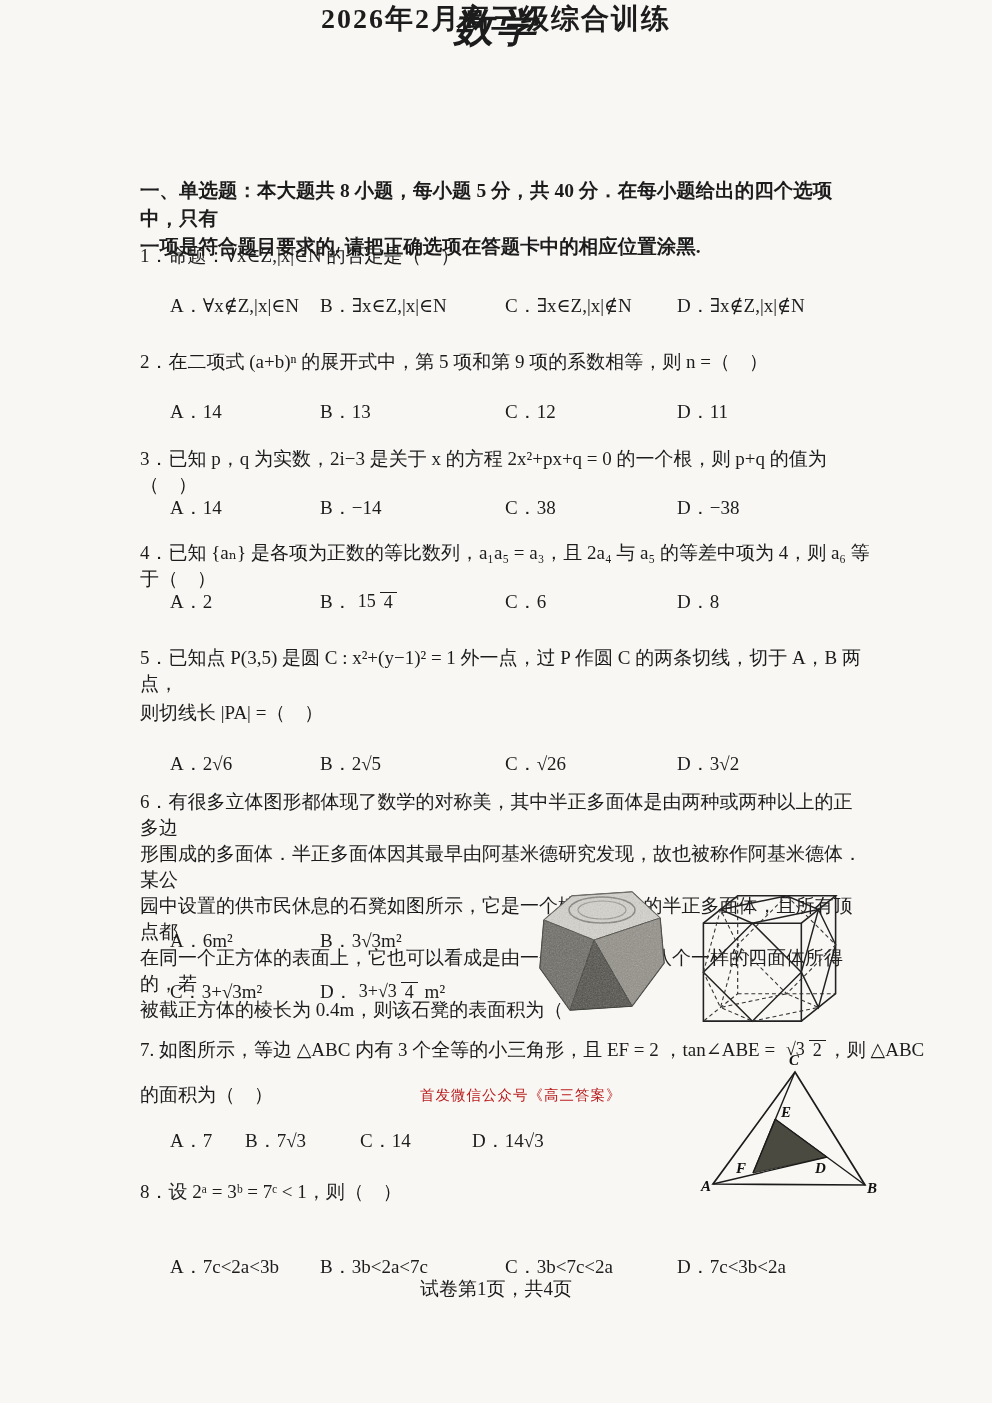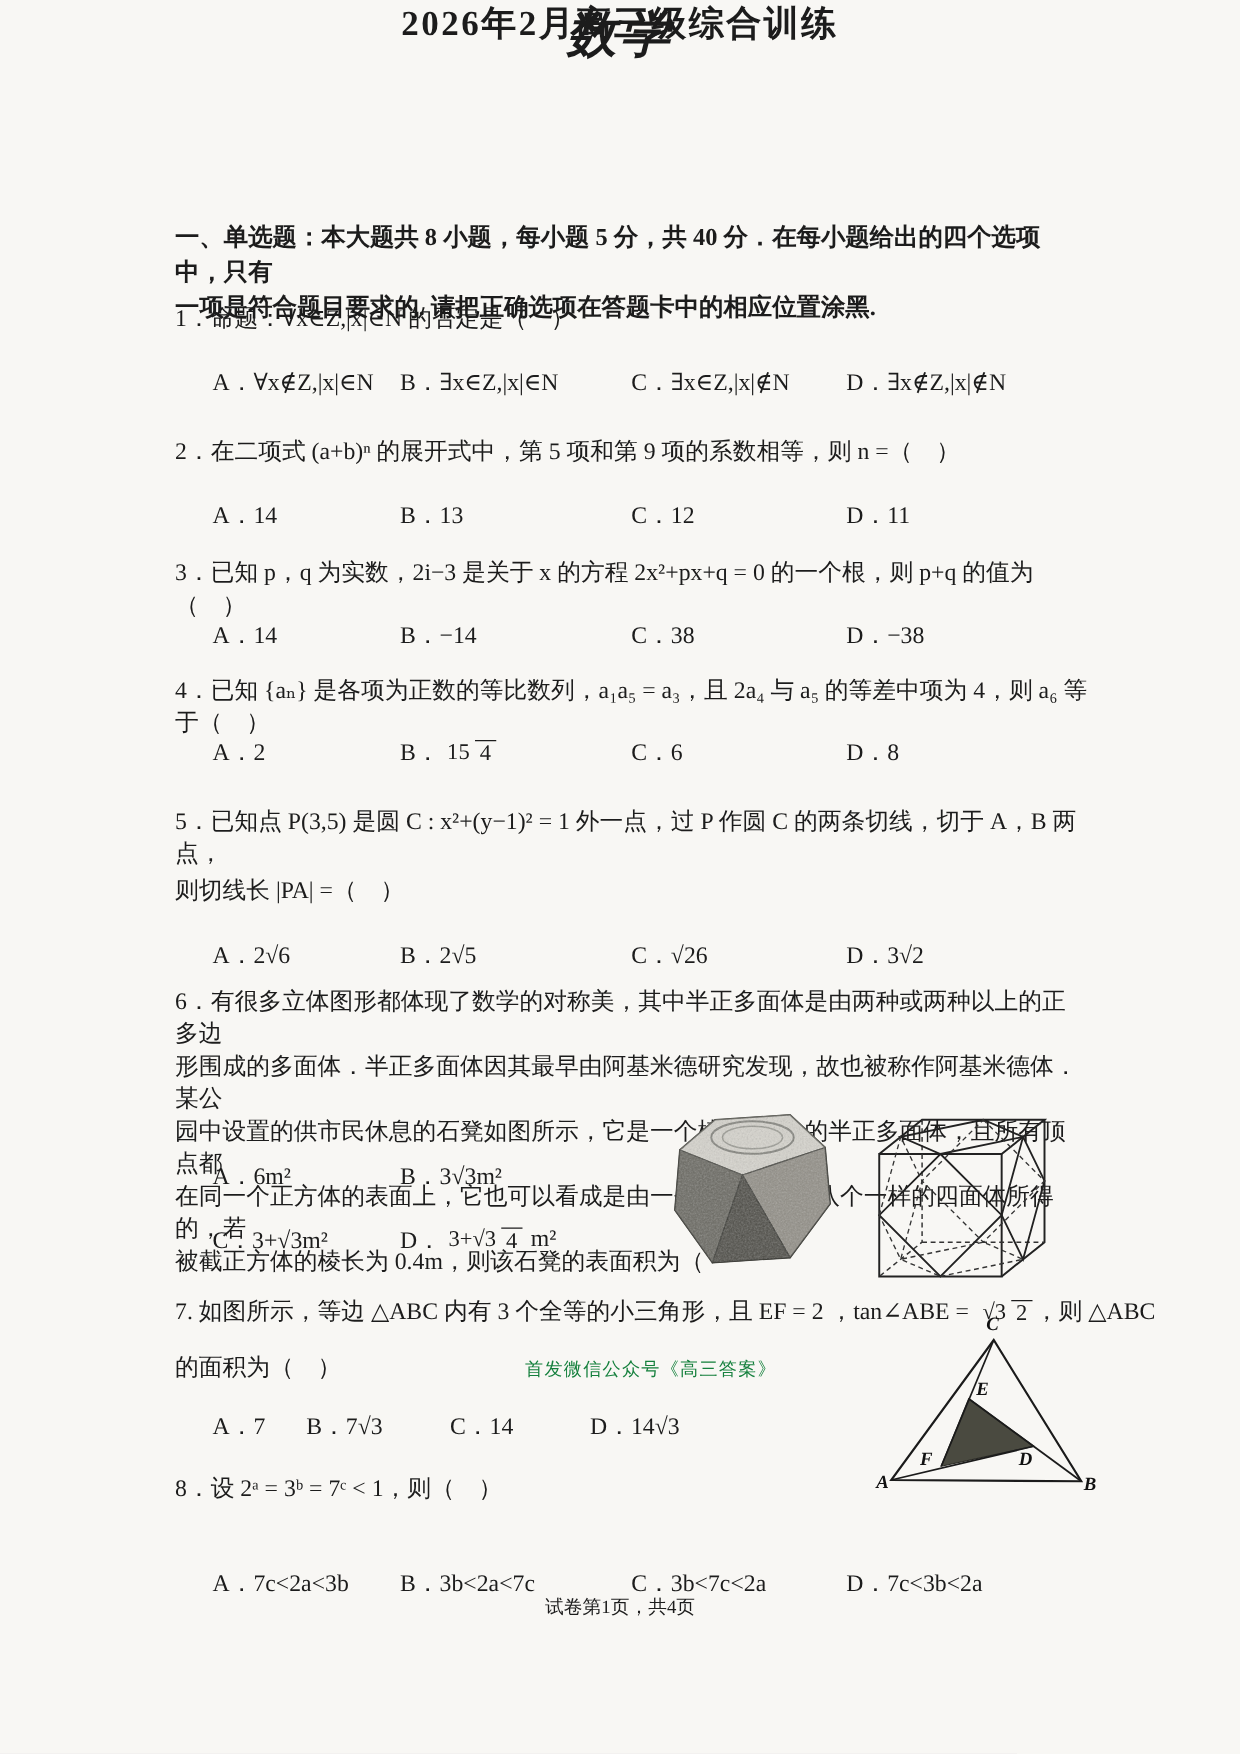--- a/index.html
+++ b/index.html
@@ -50,24 +50,24 @@
   .frac {
     display:inline-flex; flex-direction:row; align-items:center;
     vertical-align:middle; line-height:1.1; font-size:0.95em;
     margin:0 2px;
     text-align:center;
   }
   .frac .den { border-top:1.4px solid #1c1c1c; }
   .frac .num, .frac .den { padding:0 4px; }
   .inlineflex { display:flex; align-items:center; flex-wrap:nowrap; white-space:pre; }
   .watermark {
-    color:#15803d; font-size:14.5px; letter-spacing:1px;
+    color:#b91c1c; font-size:14.5px; letter-spacing:1px;
     font-family:"Liberation Sans","DejaVu Sans",sans-serif;
   }
-  .footer { left:0; top:1276px; width:100%; text-align:center; font-size:15px; }
+  .footer { left:0; top:1276px; width:100%; text-align:center; font-size:19px; }
   .fig-label {
     position:absolute; font-style:italic; font-weight:bold;
     font-size:15px; color:#111;
   }
   .figwrap { position:absolute; }
   .q6para span { display:block; line-height:26px; }
 </style>
 </head>
 <body>
 

